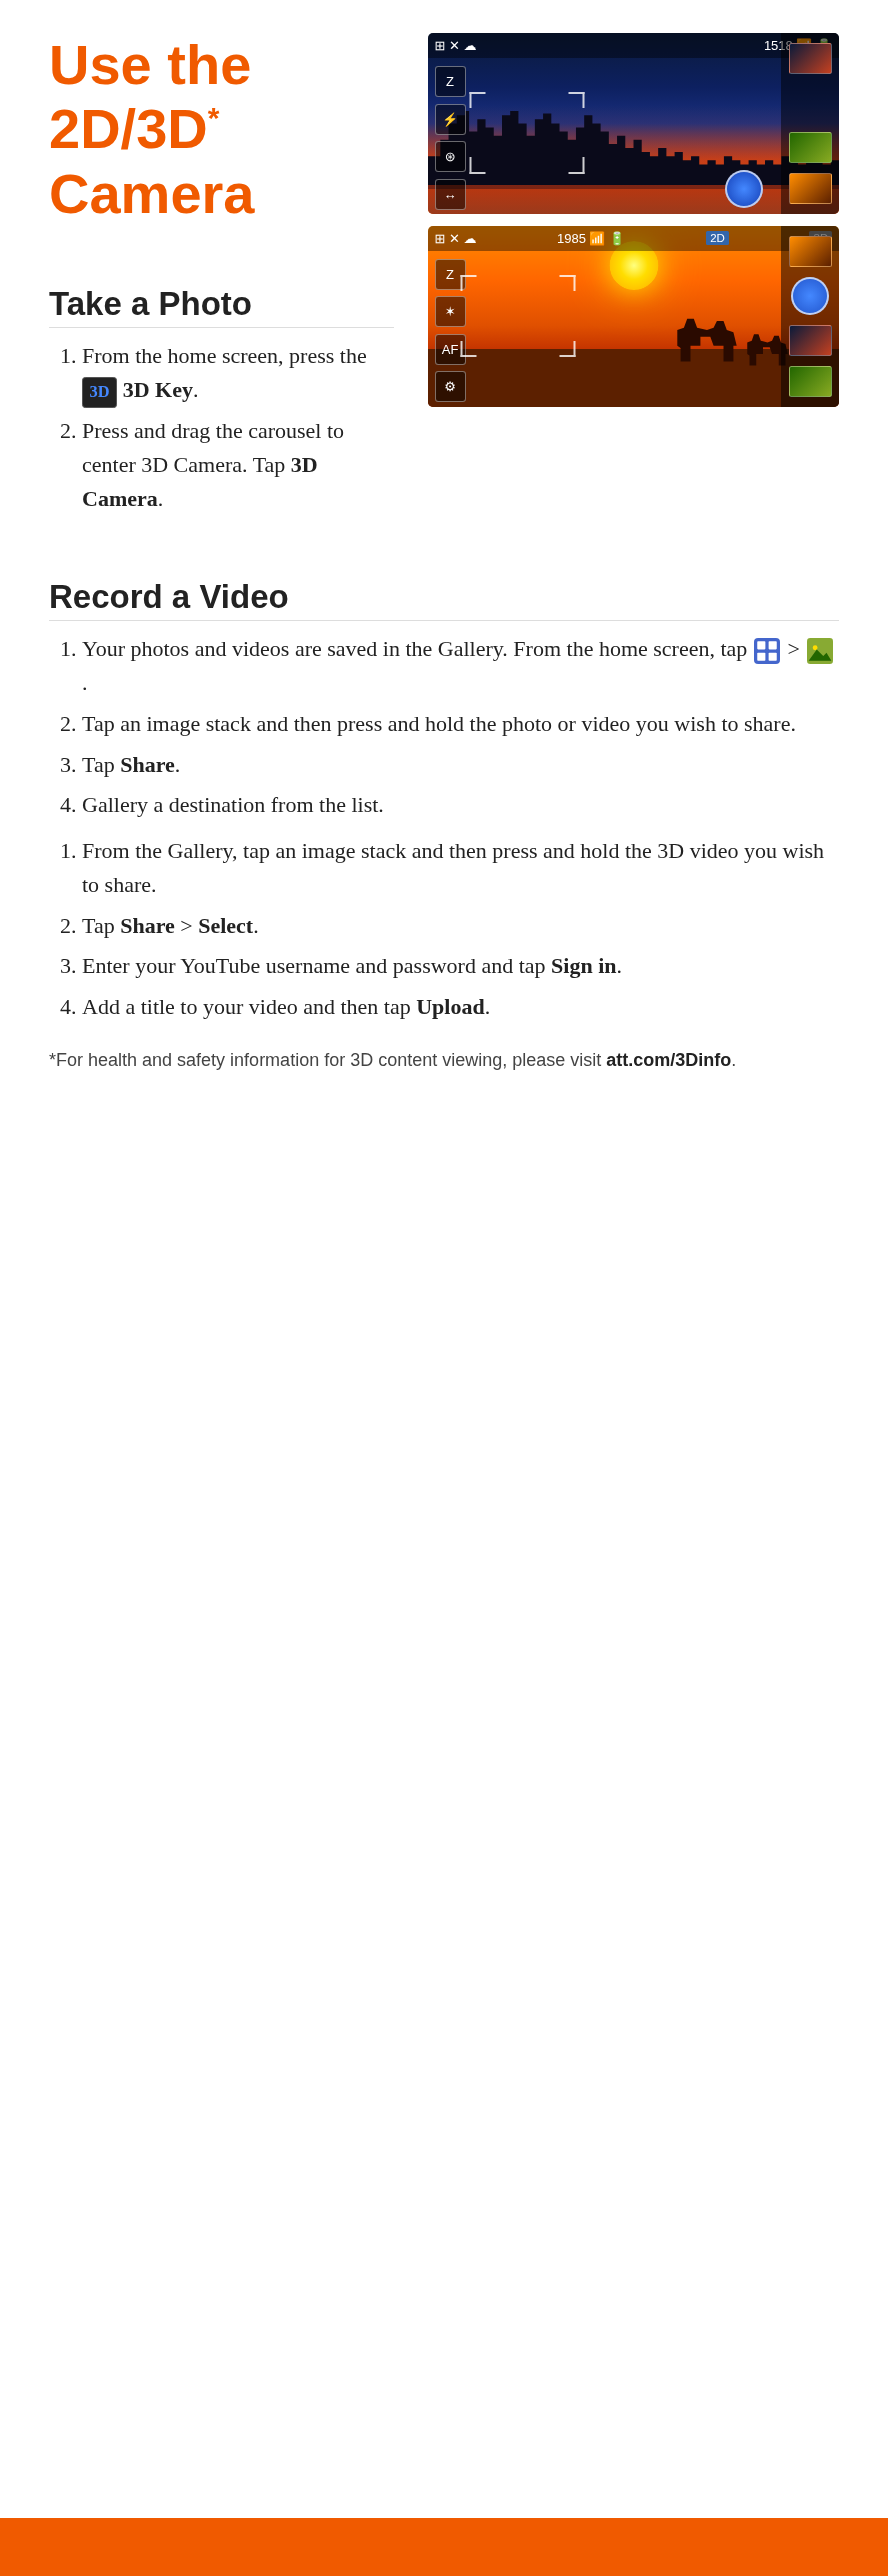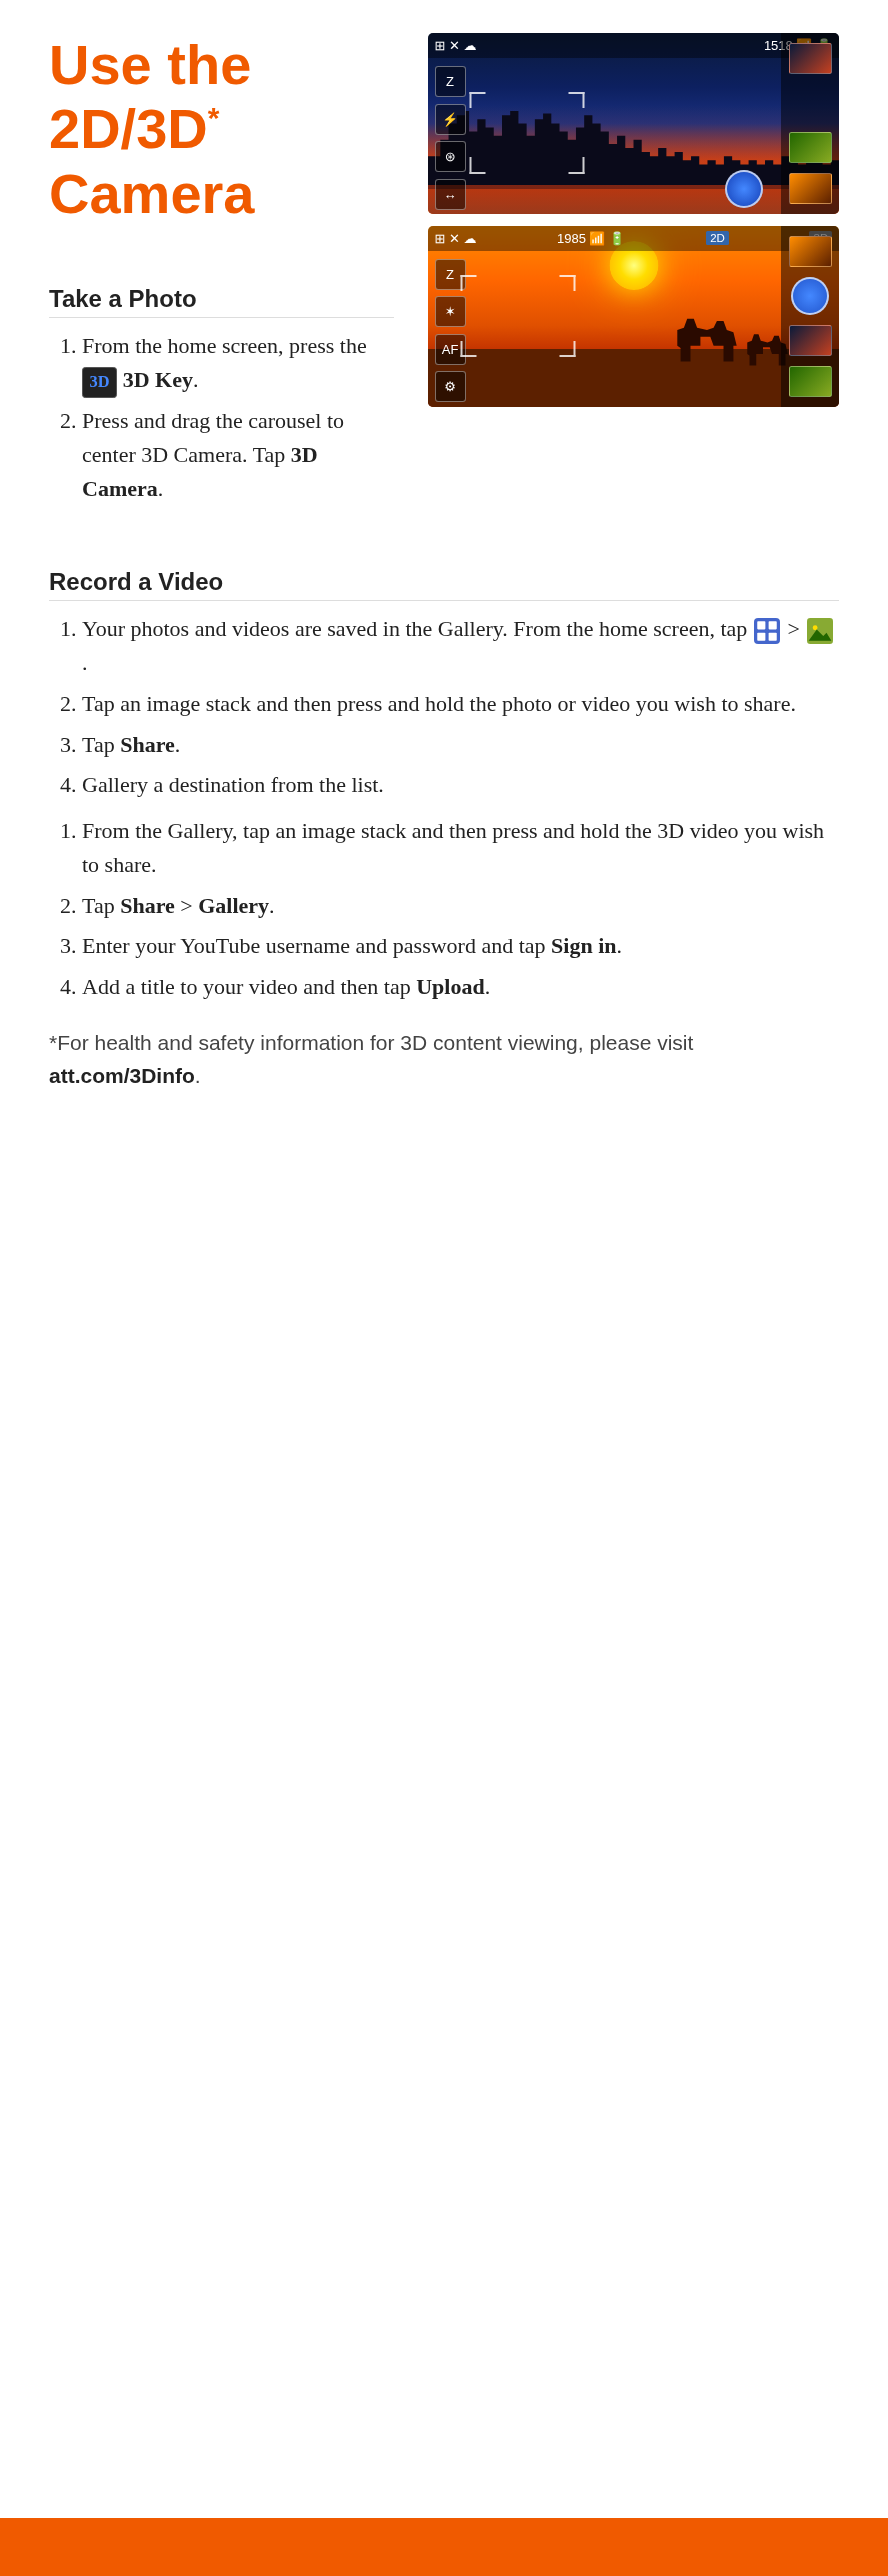--- a/index.html
+++ b/index.html
@@ -226,21 +226,21 @@
       border: 1.6px solid #ccc;
       vertical-align: middle;
     }
 
     .content-area {
       clear: both;
       padding-top: 8.2px;
     }
 
     h2.section-title {
-      font-size: 24px;
+      font-size: 33px;
       font-weight: bold;
       color: #222;
       margin-top: 26px;
       margin-bottom: 11.5px;
       border-bottom: 0.8px solid #ddd;
       padding-bottom: 3.3px;
     }
 
     p, li {
       font-size: 22px;
@@ -256,21 +256,21 @@
 
     ol li {
       margin-bottom: 6.6px;
     }
 
     .para-block {
       margin-bottom: 10px;
     }
 
     .footnote {
-      font-size: 21px;
+      font-size: 18px;
       color: #444;
       margin-top: 23px;
       margin-bottom: 0;
     }
 
     .footnote strong {
       color: #222;
     }
 
     .orange-bar {
@@ -511,21 +511,21 @@
           <polygon points="2,28 12,14 20,22 24,18 30,28" fill="#226600"></polygon>
         </svg>.
       </li>
       <li>Tap an image stack and then press and hold the photo or video you wish to share.</li>
       <li>Tap <strong>Share</strong>.</li>
       <li>Gallery a destination from the list.</li>
     </ol>
 
     <ol>
       <li>From the Gallery, tap an image stack and then press and hold the 3D video you wish to share.</li>
-      <li>Tap <strong>Share</strong> &gt; <strong>Gallery</strong>.</li>
+      <li>Tap <strong>Share</strong> &gt; <strong>Select</strong>.</li>
       <li>Enter your YouTube username and password and tap <strong>Sign in</strong>.</li>
       <li>Add a title to your video and then tap <strong>Upload</strong>.</li>
     </ol>
 
     <p class="footnote">
       *For health and safety information for 3D content viewing, please visit
       <strong>att.com/3Dinfo</strong>.
     </p>
   </div>
 

